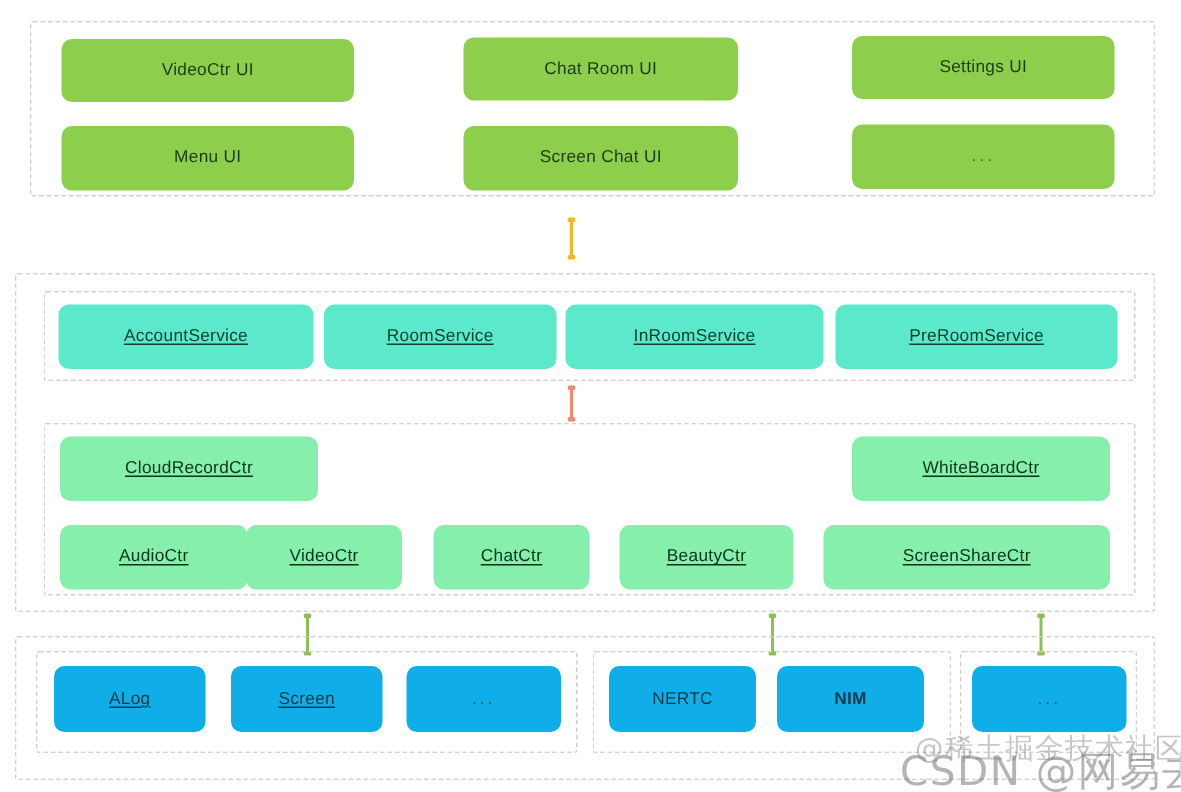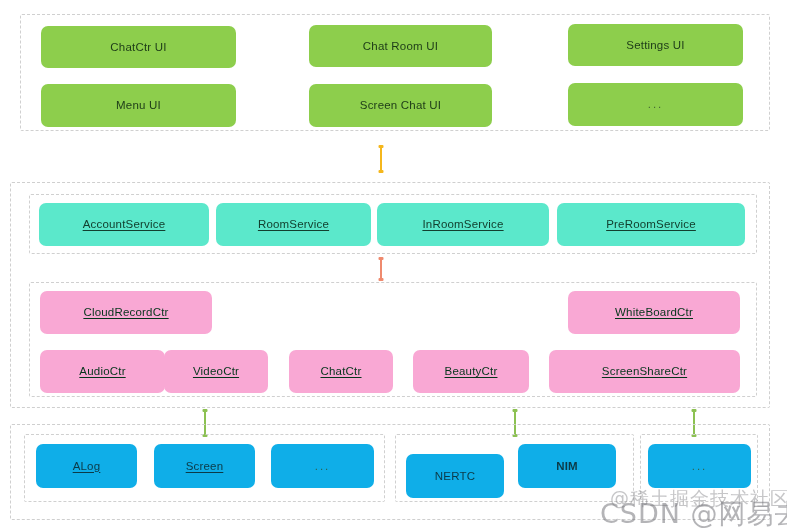--- a/index.html
+++ b/index.html
@@ -56,21 +56,21 @@
   }
   .node.dots .lbl {
     text-decoration: none;
     letter-spacing: 2px;
     color: #33522f;
     opacity: .82;
   }
 
   .layer-ui   { background: #8dce4c; color:#1d3b18; }
   .layer-svc  { background: #5be8cb; color:#12402f; }
-  .layer-ctr  { background: #f9a8d4; color:#05351b; }
+  .layer-ctr  { background: #86efac; color:#05351b; }
   .layer-base { background: #0faee8; color:#0c3a47; }
 
   
   .conn {
     position: absolute;
     width: 2px;
     border-radius: 1px;
   }
   .conn .cap {
     position: absolute;
@@ -102,21 +102,21 @@
   }
 </style>
 </head>
 <body>
 
 <div id="diagram">
 
   <div class="dashed" style="left:20px; top:14px; width:750px; height:117px;"></div>
 
   <div class="node layer-ui" style="left:41px; top:26px; width:195px; height:42px;">
-    <span class="lbl">ChatCtr UI</span>
+    <span class="lbl">VideoCtr UI</span>
   </div>
   <div class="node layer-ui" style="left:309px; top:25px; width:183px; height:42px;">
     <span class="lbl">Chat Room UI</span>
   </div>
   <div class="node layer-ui" style="left:41px; top:84px; width:195px; height:43px;">
     <span class="lbl">Menu UI</span>
   </div>
 
   <div class="node layer-ui" style="left:568px; top:24px; width:175px; height:42px;">
     <span class="lbl">Settings UI</span>
@@ -200,21 +200,21 @@
     <span class="lbl">ALog</span>
   </div>
   <div class="node layer-base ul" style="left:154px; top:444px; width:101px; height:44px;">
     <span class="lbl">Screen</span>
   </div>
   <div class="node layer-base dots" style="left:271px; top:444px; width:103px; height:44px;">
     <span class="lbl">...</span>
   </div>
 
   <div class="dashed" style="left:395px; top:434px; width:239px; height:68px;"></div>
-  <div class="node layer-base" style="left:406px; top:444px; width:98px; height:44px;margin-top:10px;">
+  <div class="node layer-base" style="left:406px; top:444px; width:98px; height:44px;">
     <span class="lbl">NERTC</span>
   </div>
   <div class="node layer-base" style="left:518px; top:444px; width:98px; height:44px;font-weight:bold;">
     <span class="lbl">NIM</span>
   </div>
 
   <div class="dashed" style="left:640px; top:434px; width:118px; height:68px;"></div>
   <div class="node layer-base dots" style="left:648px; top:444px; width:103px; height:44px;">
     <span class="lbl">...</span>
   </div>

